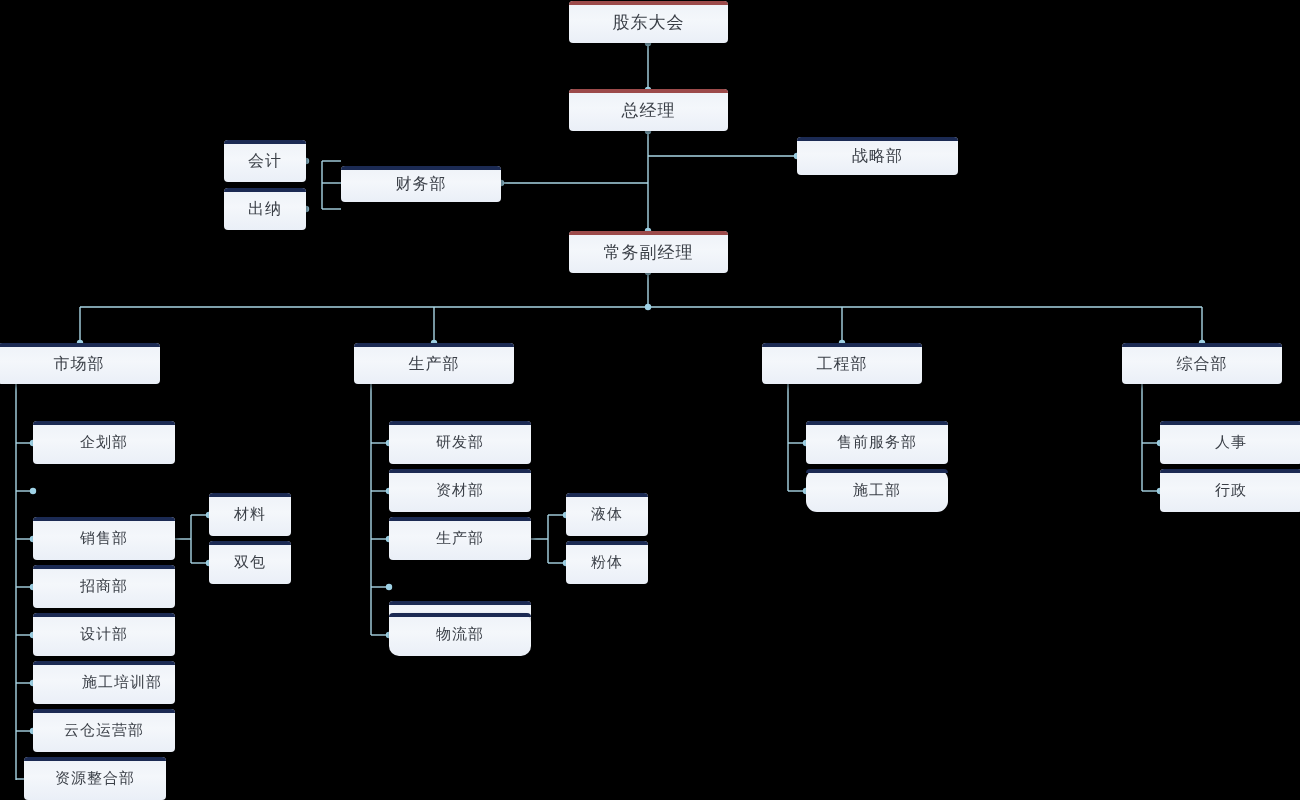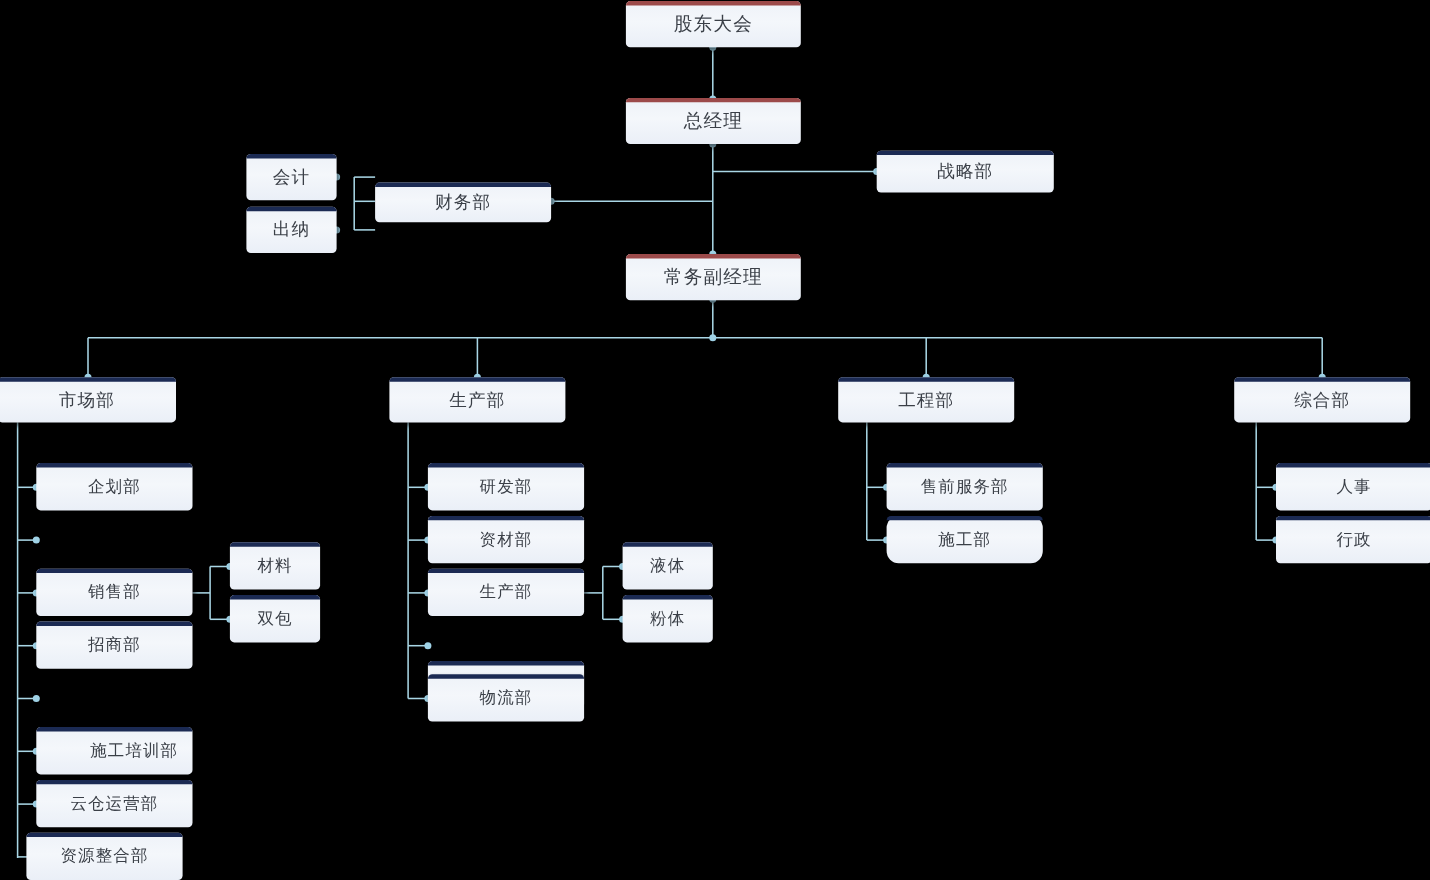--- a/index.html
+++ b/index.html
@@ -216,20 +216,23 @@
 
 
   <div class="node accent-navy lvl3" style="left:33px; top:517px; width:142px; height:43px;">
     <span class="label">销售部</span>
   </div>
 
   <div class="node accent-navy lvl3" style="left:33px; top:565px; width:142px; height:43px;">
     <span class="label">招商部</span>
   </div>
 
+  <div class="node accent-navy lvl3" style="left:33px; top:613px; width:142px; height:43px;">
+    <span class="label">设计部</span>
+  </div>
 
   <div class="node accent-navy lvl3" style="left:33px; top:661px; width:142px; height:43px;padding-left:36px;">
     <span class="label">施工培训部</span>
   </div>
 
   <div class="node accent-navy lvl3" style="left:33px; top:709px; width:142px; height:43px;">
     <span class="label">云仓运营部</span>
   </div>
 
   <div class="node accent-navy lvl3" style="left:24px; top:757px; width:142px; height:43px;">
@@ -253,21 +256,21 @@
   </div>
 
   <div class="node accent-navy lvl3" style="left:389px; top:517px; width:142px; height:43px;">
     <span class="label">生产部</span>
   </div>
 
   <div class="node accent-navy lvl3" style="left:389px; top:565px; width:142px; height:43px;margin-top:36px;">
     <span class="label">质检部</span>
   </div>
 
-  <div class="node accent-navy lvl3" style="left:389px; top:613px; width:142px; height:43px;">
+  <div class="node accent-navy lvl3" style="left:389px; top:613px; width:142px; height:43px;border-radius:10px;">
     <span class="label">物流部</span>
   </div>
 
   <div class="node accent-navy lvl4" style="left:566px; top:493px; width:82px; height:43px;text-align:center;">
     <span class="label">液体</span>
   </div>
 
   <div class="node accent-navy lvl4" style="left:566px; top:541px; width:82px; height:43px;">
     <span class="label">粉体</span>
   </div>

